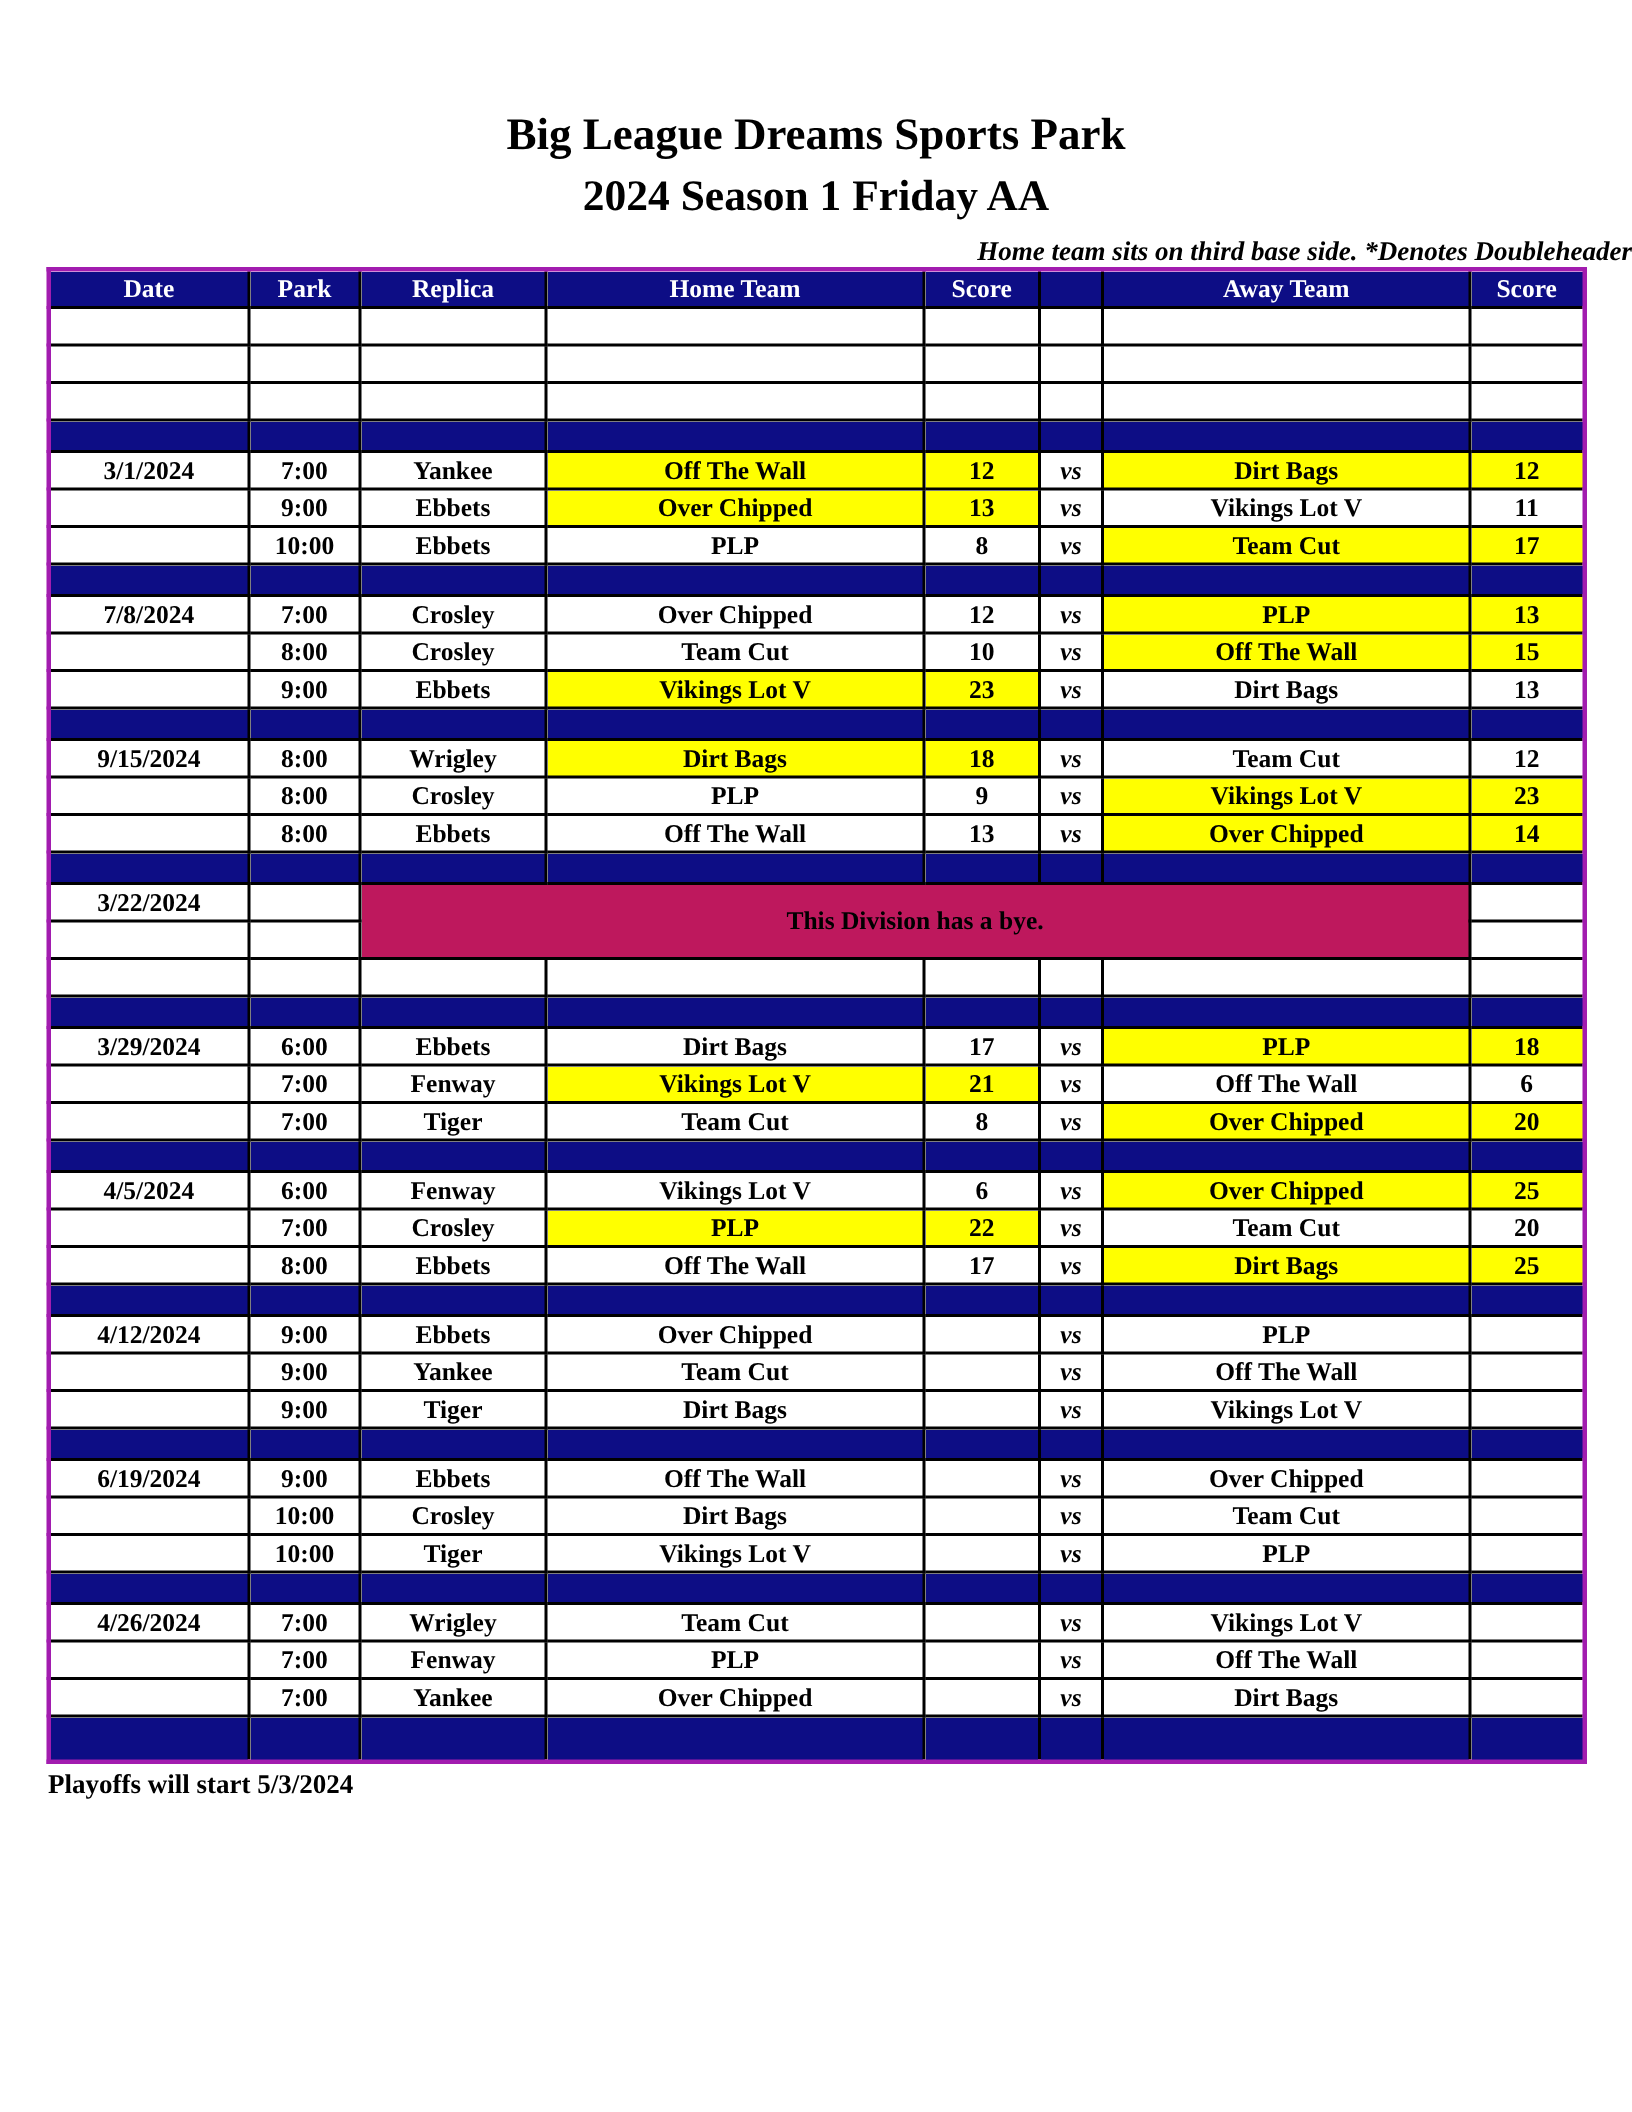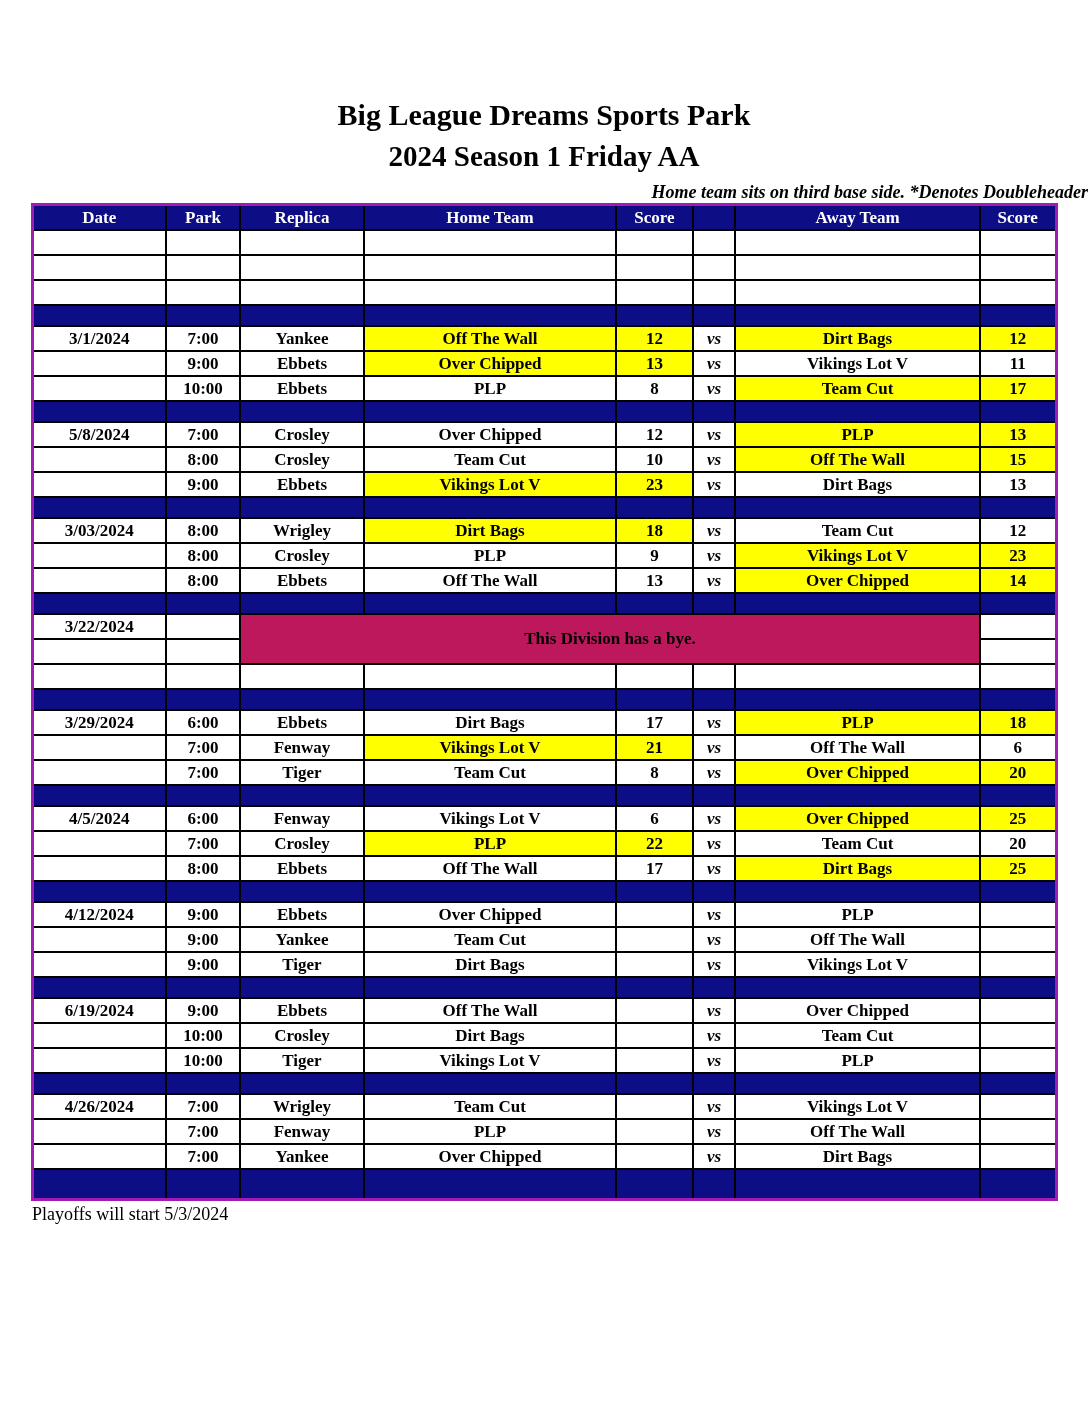--- a/index.html
+++ b/index.html
@@ -3,21 +3,21 @@
 <meta charset="utf-8">
 <style>
   html, body {
     margin: 0;
     padding: 0;
     background: #ffffff;
     width: 1088px;
     height: 1408px;
     font-family: "Liberation Serif", "DejaVu Serif", serif;
   }
-  .page { padding-top: 98px; width: 1088px; }
+  .page { padding-top: 73px; width: 1088px; }
   .title {
     text-align: center;
     font-weight: bold;
     font-size: 30px;
     color: #000;
     letter-spacing: 0px;
   }
   .subtitle {
     text-align: center;
     font-weight: bold;
@@ -70,21 +70,21 @@
     font-style: italic;
     font-size: 15px;
   }
   td.bye-cell {
     background: #be185d;
     font-size: 17px;
   }
   .footer {
     width: 1024px;
     margin: 3px auto 0 auto;
-    font-weight: normal;
+    font-weight: bold;
     font-size: 18px;
     color: #000;
     text-align: left;
   }
 </style>
 </head>
 <body>
 
 <div class="page">
   <div class="title">Big League Dreams Sports Park</div>
@@ -187,21 +187,21 @@
           <td></td>
           <td></td>
           <td></td>
           <td></td>
           <td></td>
           <td></td>
           <td></td>
           <td></td>
         </tr>
         <tr>
-          <td>5/8/2024</td>
+          <td>7/8/2024</td>
           <td>7:00</td>
           <td>Crosley</td>
           <td>Over Chipped</td>
           <td>12</td>
           <td class="vs">vs</td>
           <td class="hl">PLP</td>
           <td class="hl">13</td>
         </tr>
         <tr>
           <td></td>
@@ -227,21 +227,21 @@
           <td></td>
           <td></td>
           <td></td>
           <td></td>
           <td></td>
           <td></td>
           <td></td>
           <td></td>
         </tr>
         <tr>
-          <td>3/03/2024</td>
+          <td>9/15/2024</td>
           <td>8:00</td>
           <td>Wrigley</td>
           <td class="hl">Dirt Bags</td>
           <td class="hl">18</td>
           <td class="vs">vs</td>
           <td>Team Cut</td>
           <td>12</td>
         </tr>
         <tr>
           <td></td>

